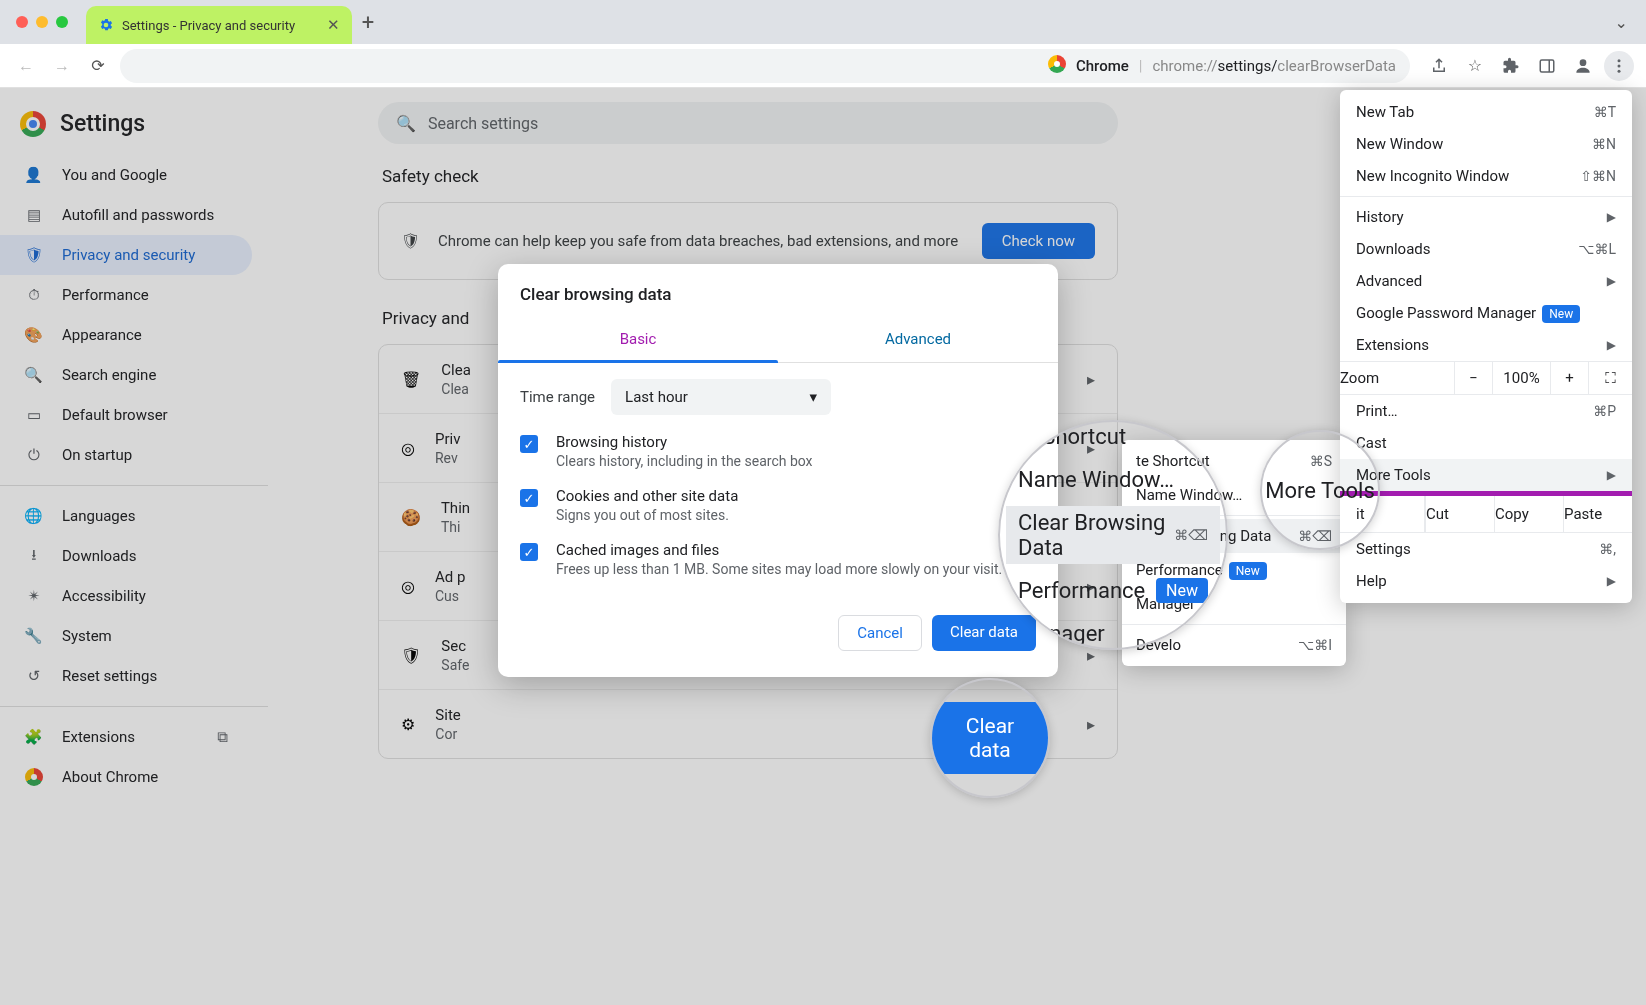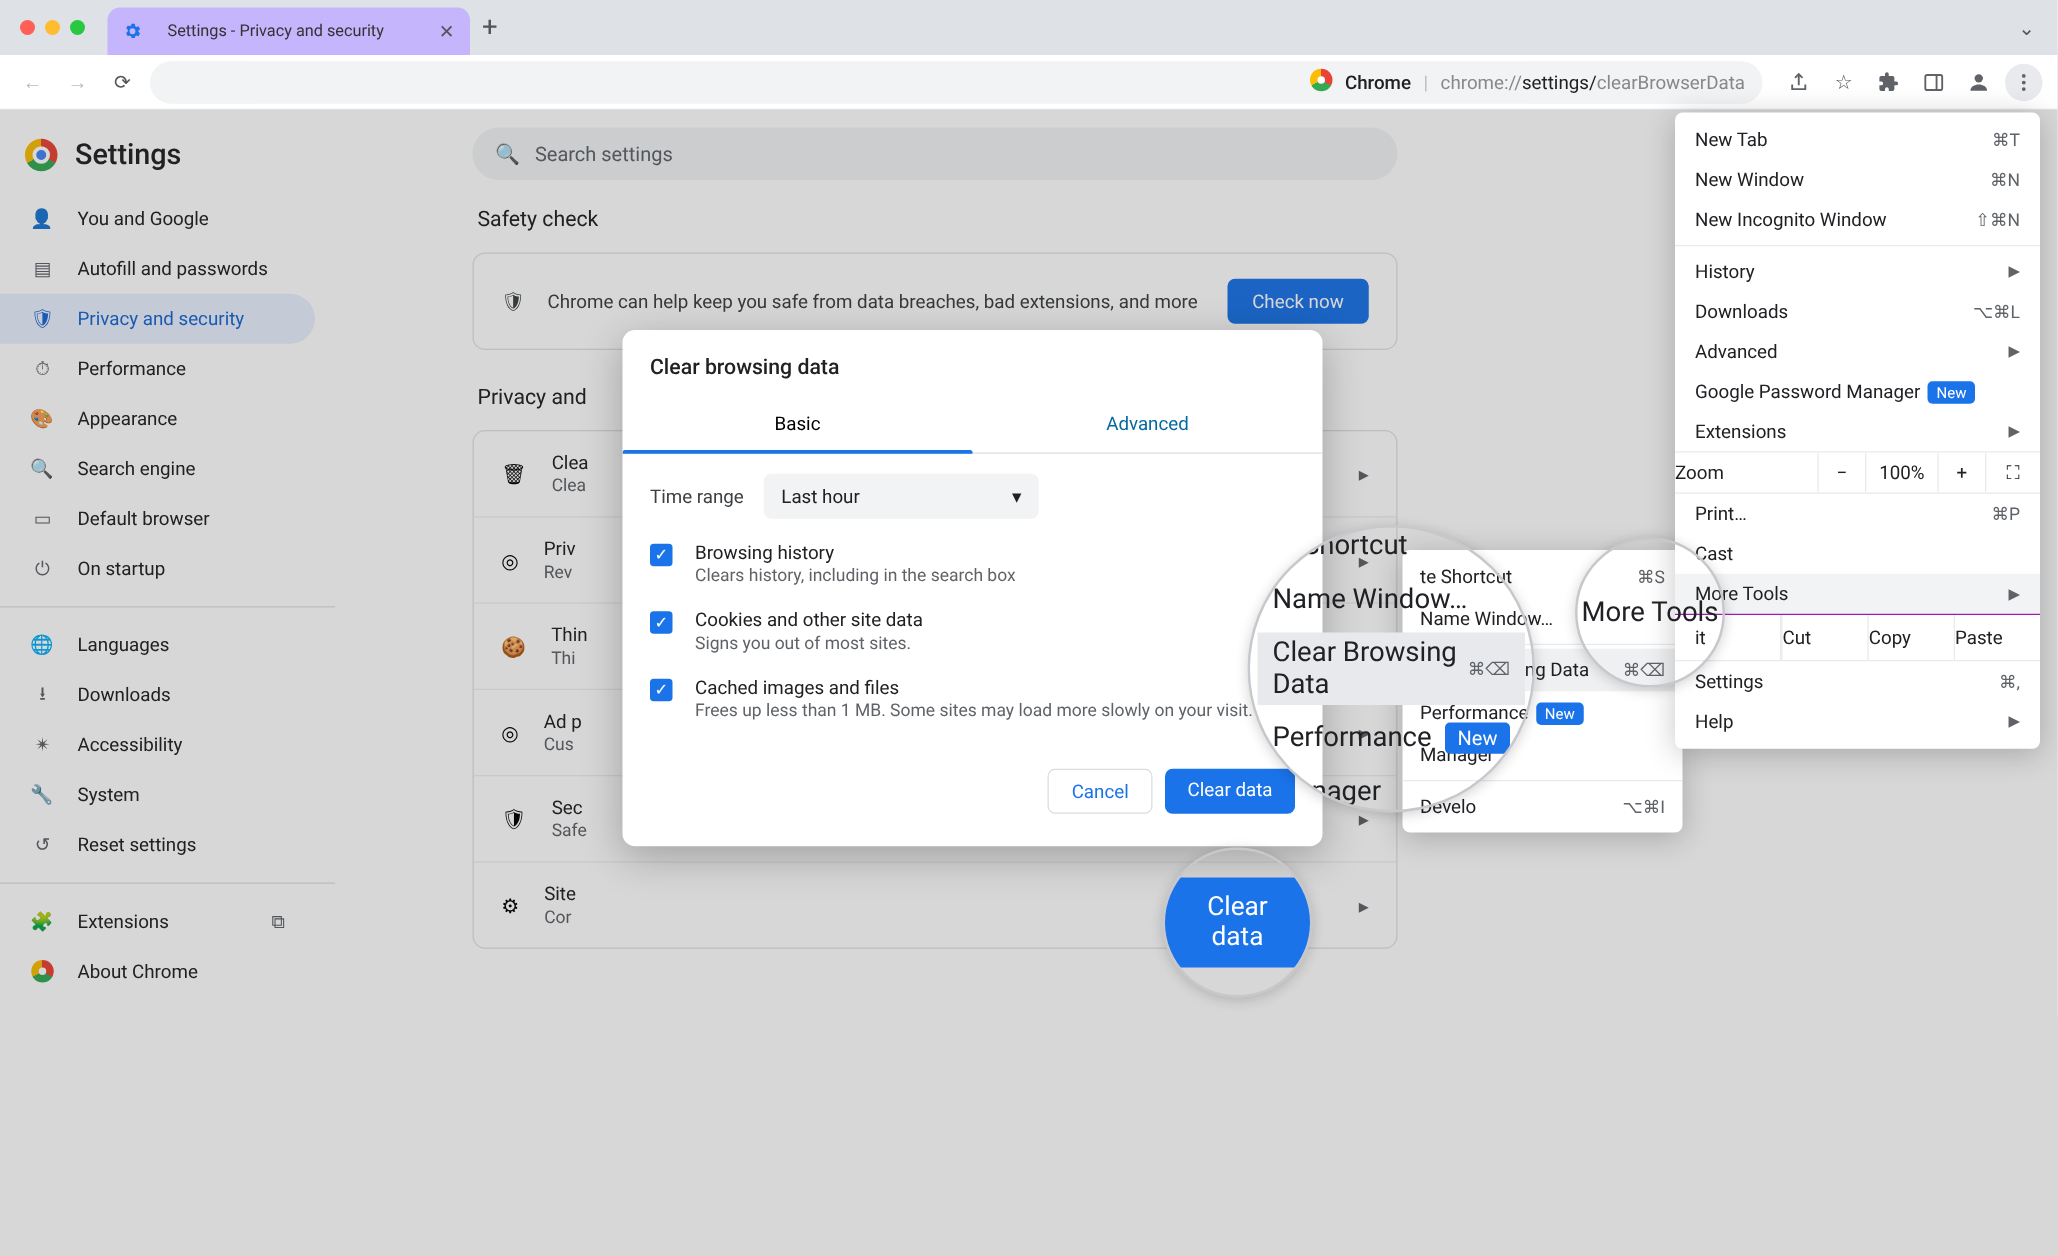--- a/index.html
+++ b/index.html
@@ -4,21 +4,21 @@
 <style>
 * { box-sizing: border-box; margin: 0; padding: 0; font-family: -apple-system, BlinkMacSystemFont, "Segoe UI", Roboto, sans-serif; }
 body { width: 1646px; height: 1005px; background: #fff; position: relative; overflow: hidden; }
 
 
 .browser-chrome { background: #dee1e6; }
 .tab-bar { display: flex; align-items: center; height: 44px; padding: 0 10px; }
 .traffic-lights { display: flex; gap: 8px; margin-right: 18px; margin-left: 6px; }
 .tl { width: 12px; height: 12px; border-radius: 50%; }
 .tl-close { background: #ff5f57; } .tl-min { background: #febc2e; } .tl-max { background: #28c840; }
-.tab { display: flex; align-items: center; background: #c4b5fd; border-radius: 10px 10px 0 0; height: 38px; padding: 0 12px; margin-top: 6px; gap: 20px; font-size: 13px; color: #333; }
+.tab { display: flex; align-items: center; background: #bef264; border-radius: 10px 10px 0 0; height: 38px; padding: 0 12px; margin-top: 6px; gap: 8px; font-size: 13px; color: #333; }
 .tab-gear { width: 16px; height: 16px; color: #1a73e8; }
 .tab-close { margin-left: 24px; color: #555; font-size: 15px; }
 .new-tab { margin-left: 10px; font-size: 22px; color: #555; }
 .tab-drop { margin-left: auto; margin-right: 8px; color: #555; }
 
 .toolbar { display: flex; align-items: center; height: 44px; background: #fff; padding: 0 12px; gap: 8px; border-bottom: 1px solid #e0e0e0; }
 .nav-btn { width: 28px; height: 28px; display:flex; align-items:center; justify-content:center; color:#555; border-radius:50%; }
 .nav-btn.disabled { color: #bbb; }
 .omnibox { flex: 1; display: flex; align-items: center; background: #f1f3f4; border-radius: 20px; height: 34px; padding: 0 14px; gap: 10px; font-size: 15px; color: #555; justify-content: flex-end; }
 .omnibox .chrome-label { font-weight: 500; color: #202124; }
@@ -57,21 +57,21 @@
 .lr-text { display:flex; flex-direction:column; gap:2px; }
 .lr-title { font-size: 15px; color:#202124; }
 .lr-sub { font-size: 14px; color:#5f6368; }
 .lr-chevron { margin-left:auto; color:#5f6368; }
 
 
 .dialog { position:absolute; z-index: 30; left: 498px; top: 264px; width: 560px; background:#fff; border-radius: 10px; box-shadow: 0 8px 32px rgba(0,0,0,0.25); overflow:hidden; }
 .dialog h2 { font-size: 17px; font-weight:500; padding: 20px 22px 14px; color:#202124; }
 .dlg-tabs { display:flex; border-bottom:1px solid #e0e0e0; }
 .dlg-tab { flex:1; text-align:center; padding: 12px 0 14px; font-size:15px; color:#0369a1; position:relative; }
-.dlg-tab.active { color:#000000; }
+.dlg-tab.active { color:#a21caf; }
 .dlg-tab.active::after { content:""; position:absolute; left:0; right:0; bottom:-1px; height:3px; background:#1a73e8; border-radius: 2px 2px 0 0; }
 .dlg-body { padding: 16px 22px 10px; }
 .time-row { display:flex; align-items:center; gap: 16px; margin-bottom: 18px; }
 .time-label { font-size:15px; color:#3c4043; }
 .time-select { background:#f1f3f4; border-radius:6px; padding: 9px 14px; width: 220px; display:flex; align-items:center; justify-content:space-between; font-size:15px; color:#202124; }
 .chk-row { display:flex; gap: 18px; margin-bottom: 18px; }
 .chk { width:18px; height:18px; background:#1a73e8; border-radius:3px; display:flex; align-items:center; justify-content:center; color:#fff; font-size:13px; flex-shrink:0; margin-top:2px;}
 .chk-text .ct-title { font-size:15px; color:#202124; }
 .chk-text .ct-sub { font-size:14px; color:#5f6368; margin-top:2px; }
 .dlg-actions { display:flex; justify-content:flex-end; gap: 10px; padding: 10px 22px 26px; }
@@ -80,21 +80,21 @@
 
 
 .overflow-menu { position:absolute; z-index:40; right: 14px; top: 90px; width: 292px; background:#fff; border-radius: 6px; box-shadow: 0 4px 24px rgba(0,0,0,0.22); padding: 6px 0; font-size: 15px; color:#202124; }
 .om-row { display:flex; align-items:center; padding: 7px 16px; justify-content:space-between; }
 .om-row.hover { background:#f1f3f4; }
 .om-sub { color:#5f6368; font-size:14px; }
 .om-sep { border-top:1px solid #e8eaed; margin: 4px 0; }
 .om-zoom { display:flex; align-items:center; border-top:1px solid #e8eaed; border-bottom:1px solid #e8eaed; }
 .om-zoom-label { padding: 7px 0; flex:1; }
 .om-zoom-seg { border-left:1px solid #e8eaed; padding: 7px 0; text-align:center; }
-.om-edit-row { display:flex; border-top:1px solid #a21caf; border-bottom:1px solid #e8eaed; }
+.om-edit-row { display:flex; border-top:5px solid #a21caf; border-bottom:1px solid #e8eaed; }
 .om-edit-row .seg { flex:1; text-align:left; padding: 9px 0;}
 .om-edit-row .seg:first-child { text-align:left; padding-left:16px; border-right:1px solid #e8eaed; }
 .om-edit-row .seg + .seg { border-left:1px solid #e8eaed; }
 .badge-new { background:#1a73e8; color:#fff; font-size:12px; padding: 2px 7px; border-radius: 4px; margin-left:6px; }
 .chev-right { color:#5f6368; font-size:12px;}
 
 
 .submenu { position:absolute; z-index:38; right: 300px; top: 440px; width: 224px; background:#fff; border-radius: 6px; box-shadow: 0 4px 24px rgba(0,0,0,0.22); padding: 4px 0; font-size:15px; color:#202124;}
 .sm-row { display:flex; align-items:center; justify-content:space-between; padding: 8px 14px; }
 .sm-row.hov { background:#eef0f2; }

